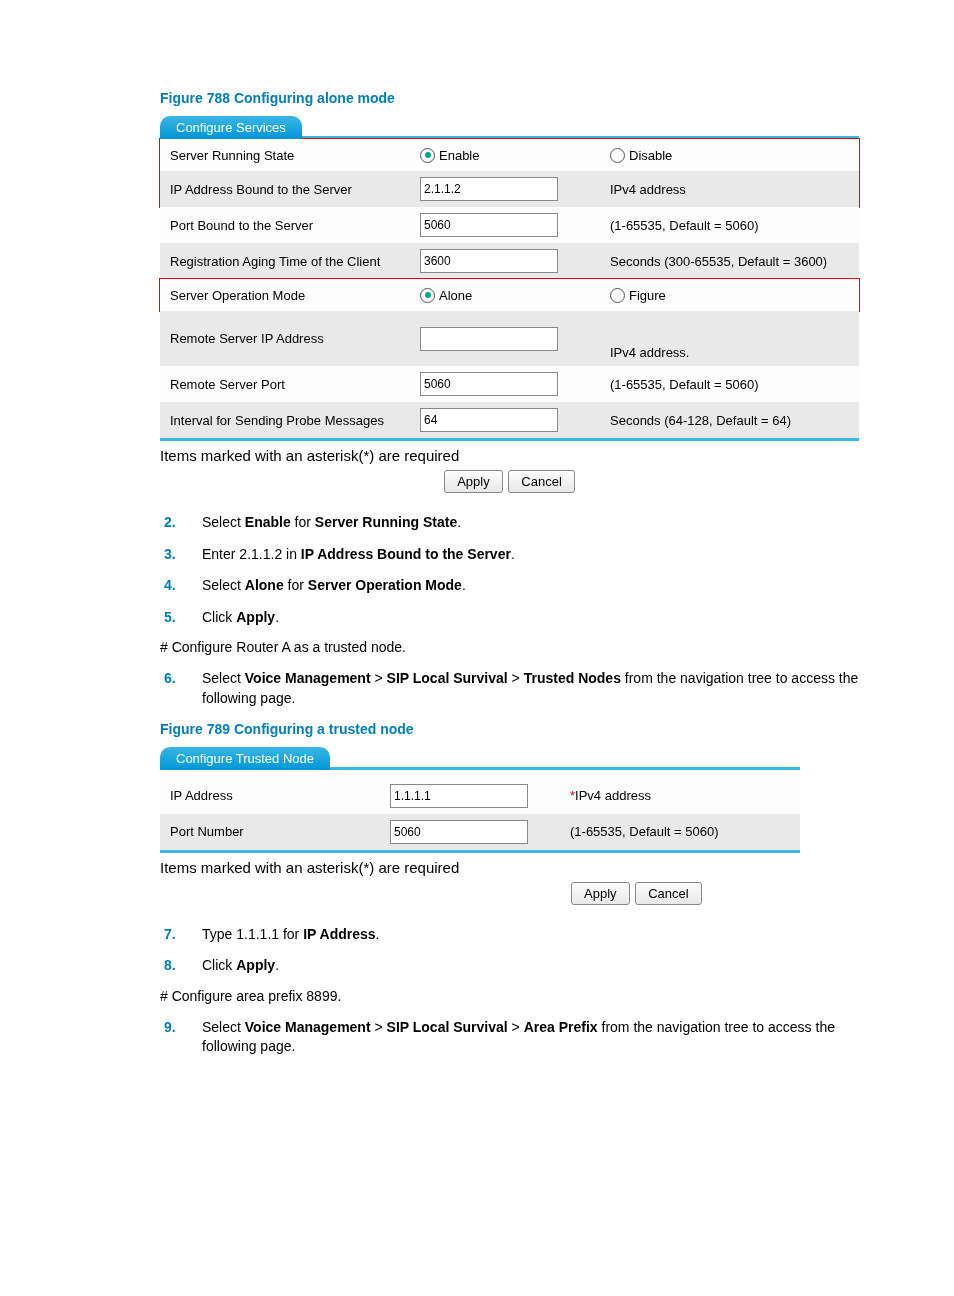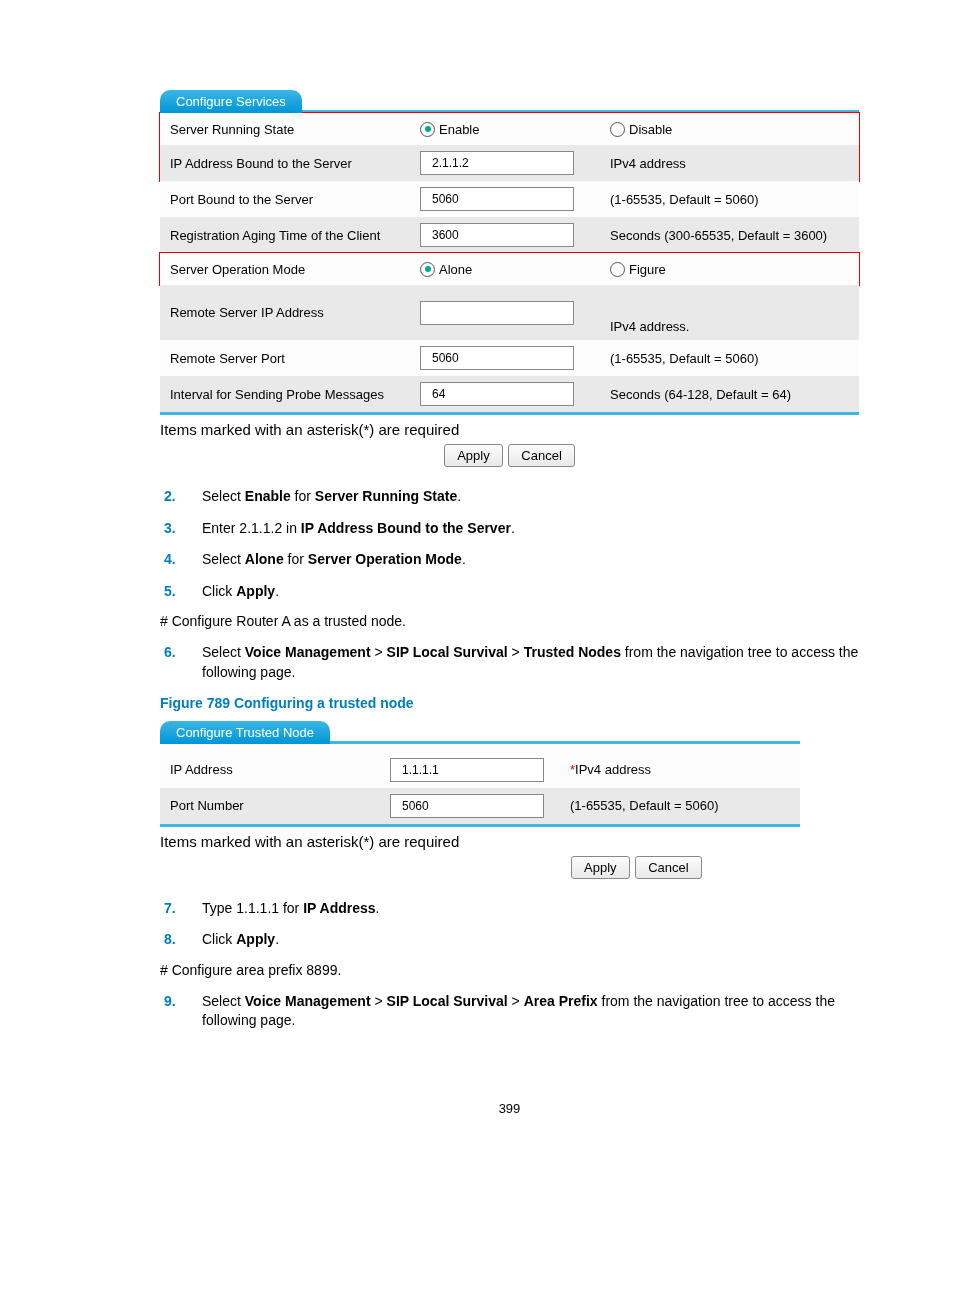--- a/index.html
+++ b/index.html
@@ -49,21 +49,21 @@
   .form-row.cols-a { grid-template-columns: 250px 190px 160px 1fr; }
   .form-row.cols-b { grid-template-columns: 220px 180px 1fr; }
   .row-even { background: #fdfdfd; }
   .row-odd { background: #e9e9e9; }
   .redbox-group { box-shadow: 0 0 0 1px #e00; }
   .text-input {
     width: 130px;
     height: 20px;
     font-size: 12px;
     border: 1px solid #888;
-    padding: 1px 11px;
+    padding: 1px 3px;
   }
   .radio-wrap { display: flex; align-items: center; gap: 4px; }
   .radio {
     width: 13px; height: 13px; border: 1px solid #555; border-radius: 50%;
     display: inline-flex; align-items: center; justify-content: center;
   }
   .radio.selected::after {
     content: ""; width: 6px; height: 6px; border-radius: 50%; background: #0a8; display: block;
   }
   .footnote { font-size: 15px; margin: 6px 0 4px 0; }
@@ -108,20 +108,21 @@
     font-size: 13px;
     margin-top: 70px;
   }
   b { font-weight: bold; }
 </style>
 </head>
 <body>
 
 <div class="page">
 
+  <div class="figure-title">Figure 788 Configuring alone mode</div>
   <div class="tab-container">
     <div class="tab">Configure Services</div>
   </div>
   <div class="table-outer">
 
     <div class="redbox-group">
       <div class="form-row cols-a row-even">
         <div>Server Running State</div>
         <div class="radio-wrap">
           <span class="radio selected"></span>
@@ -243,14 +244,13 @@
       <span>Click </span><b>Apply</b><span>.</span>
     </li>
   </ol>
   <div class="hash-note"># Configure area prefix 8899.</div>
   <ol class="steps">
     <li><span class="num">9.</span>
       <span>Select </span><b>Voice Management</b><span> &gt; </span><b>SIP Local Survival</b><span> &gt; </span><b>Area Prefix</b><span> from the navigation tree to access the following page.</span>
     </li>
   </ol>
 
-  <div class="page-number">399</div>
 </div>
 
 </body></html>

